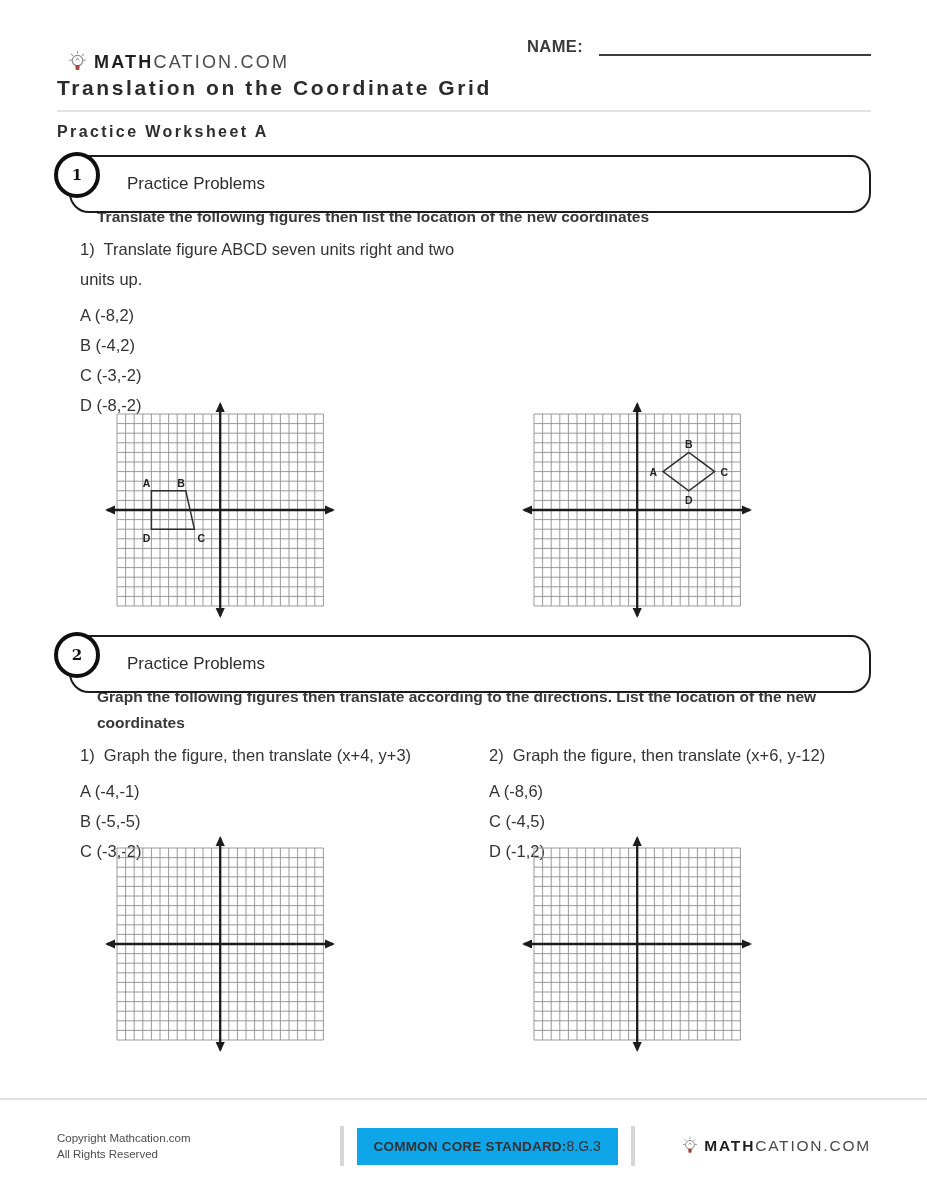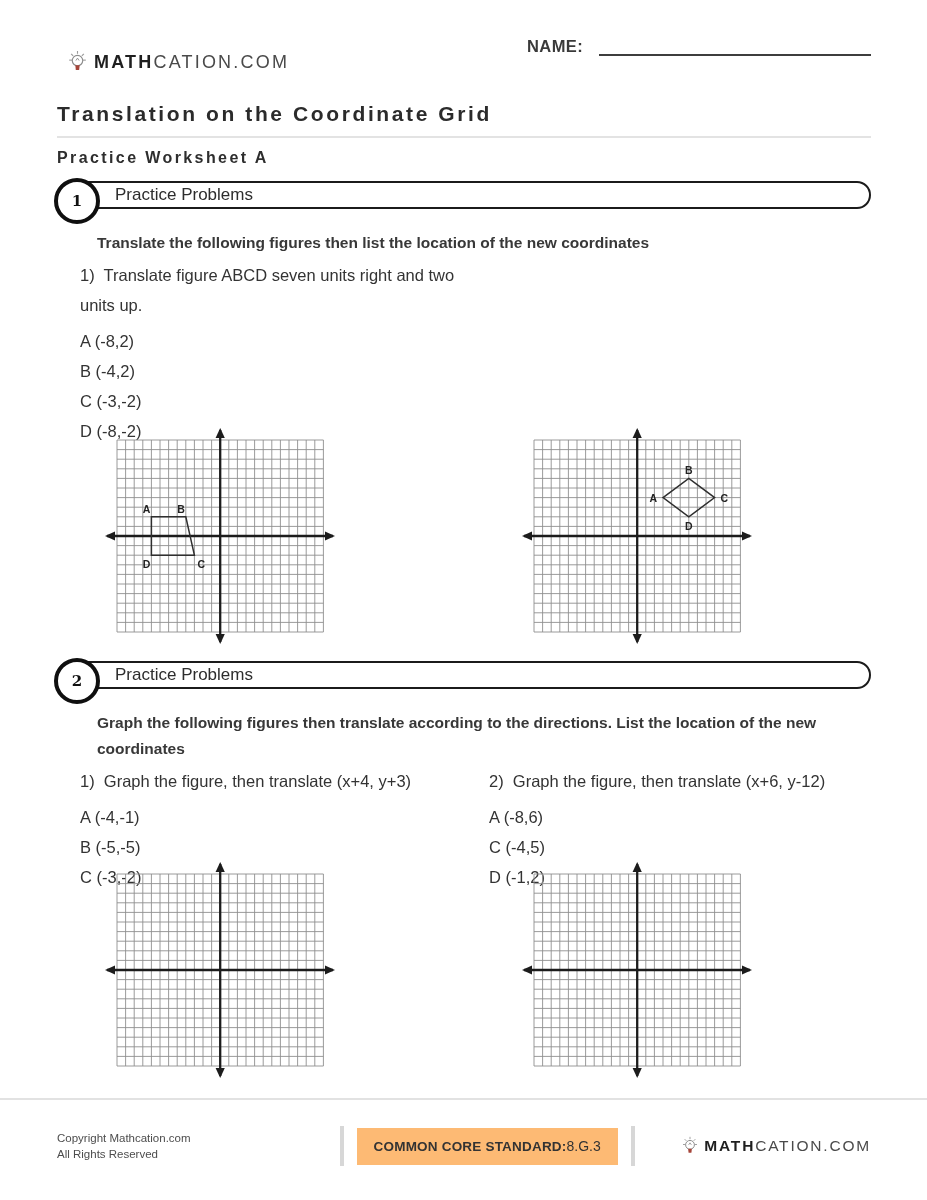--- a/index.html
+++ b/index.html
@@ -17,26 +17,26 @@
   .fields { width:344px; }
   .frow { display:flex; align-items:flex-end;gap:8px; }
   .frow + .frow { margin-top:13px; }
   .flabel { font-weight:800; font-size:16.5px; color:#3a3a3a; letter-spacing:.4px; white-space:nowrap; }
   .fline { border-bottom:2px solid #3d3d3d; height:20px; }
   .grow { flex:1 1 auto; margin-left:8px; }
   .fixed72 { width:74px; margin-left:6px; }
   .gap { width:24px; }
   
   .content { padding:0 56px 0 57px; }
-  .title { margin-top:26px; font-size:21px; font-weight:800; letter-spacing:2.6px; color:#2b2b2b; line-height:26px; }
+  .title { font-size:21px; font-weight:800; letter-spacing:2.6px; color:#2b2b2b; line-height:26px; }
   .divider { margin-top:9px; border-top:2px solid #e3e3e3; }
   .subtitle { margin-top:10px; font-size:16px; font-weight:800; letter-spacing:2.4px; color:#2e2e2e; line-height:20px; }
   
   .pill-row { position:relative; margin-top:13px; height:40px; }
-  .pill { position:absolute; left:0; right:0; top:0; height:28px; border:2.2px solid #1b1b1b;
+  .pill { position:absolute; left:12px; right:0; top:0; height:58px; border:2.2px solid #1b1b1b;
           border-radius:20px; background:#fff; display:flex; align-items:center; padding-left:56px;
           font-size:17px; color:#2d2d2d; }
   .numcircle { position:absolute; left:-3px; top:-3px; width:46px; height:46px; border-radius:50%;
           border:4px solid #0f0f0f; background:#fff; display:flex; align-items:center; justify-content:center;
           font-family:"DejaVu Serif", serif; font-weight:700; font-size:15px; color:#111; z-index:2; }
   .instruction { margin:9px 0 0 40px; font-weight:700; font-size:15.5px; line-height:26px; color:#383838; max-width:772px; }
   
   .prob-row { display:grid; grid-template-columns:407px 407px; margin-top:4px; }
   .prob { padding-left:23px; }
   .prob.right { padding-left:25px; }
@@ -49,21 +49,21 @@
   .grid-row.r2 { margin-top:-30px; }
   .gridbox.c1 { margin-left:48px; }
   .gridbox.c2 { margin-left:58px; }
   .sec2 { margin-top:2px; }
   
   .footer { position:absolute; left:0; right:0; bottom:0; height:102px; border-top:2px solid #e2e2e2;
             display:flex; align-items:center; padding:0 56px 8px 57px; background:#fff; }
   .copyright { font-size:11.5px; color:#4d4d4d; line-height:16px; width:235px; }
   .fspacer { flex:1 1 auto; }
   .vbar { width:4px; height:40px; background:#d7d7d7; margin:0 13px; }
-  .ccs-box { background:#fdba74; height:37px; display:flex; align-items:center; padding:0 17px; white-space:nowrap; }
+  .ccs-box { background:#0ea5e9; height:37px; display:flex; align-items:center; padding:0 17px; white-space:nowrap; }
   .ccs-label { font-weight:800; font-size:13.5px; color:#333; letter-spacing:.2px; }
   .ccs-value { font-size:14px; color:#333; }
   .footer-logo { display:flex; align-items:center; gap:6px; }
   .footer-logo .logo-text { font-size:15.5px; letter-spacing:1.8px; }
 </style>
 </head>
 <body>
 
 <div class="page">
 

